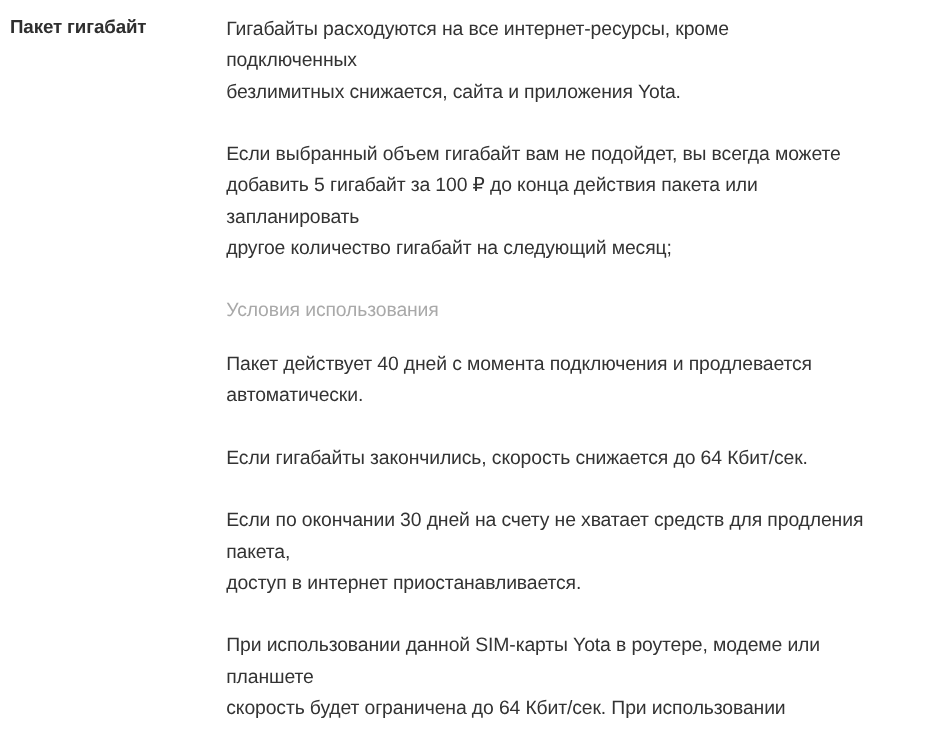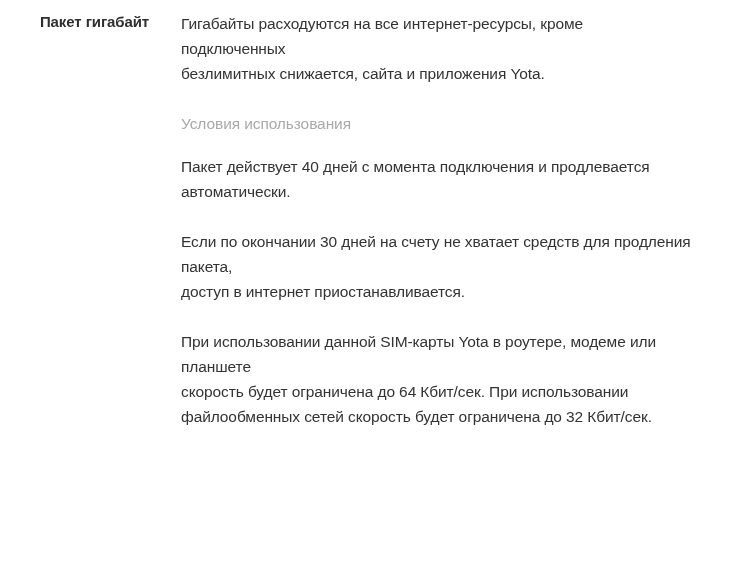--- a/index.html
+++ b/index.html
@@ -27,21 +27,20 @@
     flex: 0 0 173px;
     box-sizing: border-box;
   }
   .section-title {
     margin: 0;
     font-size: 15px;
     font-weight: bold;
     line-height: 22px;
     color: #2f2f2f;
     letter-spacing: -0.1px;
-    text-align: center;
   }
   .right-col {
     flex: 1 1 auto;
     max-width: 510px;
     padding-right: 20px;
   }
   .para {
     margin: 0 0 25px 0;
     font-size: 15.5px;
     line-height: 25px;
@@ -68,26 +67,30 @@
   <div class="columns">
 
     <aside class="left-col">
       <h2 class="section-title">Пакет гигабайт</h2>
     </aside>
 
     <div class="right-col">
       <p class="para">Гигабайты расходуются на все интернет-ресурсы, кроме подключенных
 безлимитных снижается, сайта и приложения Yota.</p>
 
+      <p class="para">Если выбранный объем гигабайт вам не подойдет, вы всегда можете
+добавить 5 гигабайт за 100 ₽ до конца действия пакета или запланировать
+другое количество гигабайт на следующий месяц;</p>
 
       <h3 class="terms-subheading">Условия использования</h3>
 
       <p class="para">Пакет действует 40 дней с момента подключения и продлевается
 автоматически.</p>
 
+      <p class="para">Если гигабайты закончились, скорость снижается до 64 Кбит/сек.</p>
 
       <p class="para">Если по окончании 30 дней на счету не хватает средств для продления пакета,
 доступ в интернет приостанавливается.</p>
 
       <p class="para">При использовании данной SIM-карты Yota в роутере, модеме или планшете
 скорость будет ограничена до 64 Кбит/сек. При использовании
 файлообменных сетей скорость будет ограничена до 32 Кбит/сек.</p>
 
     </div>
 

